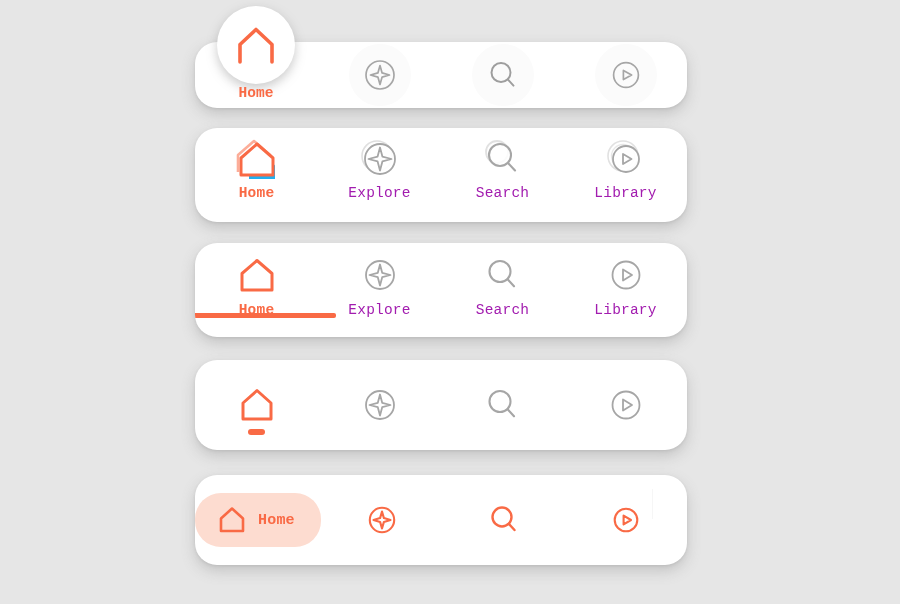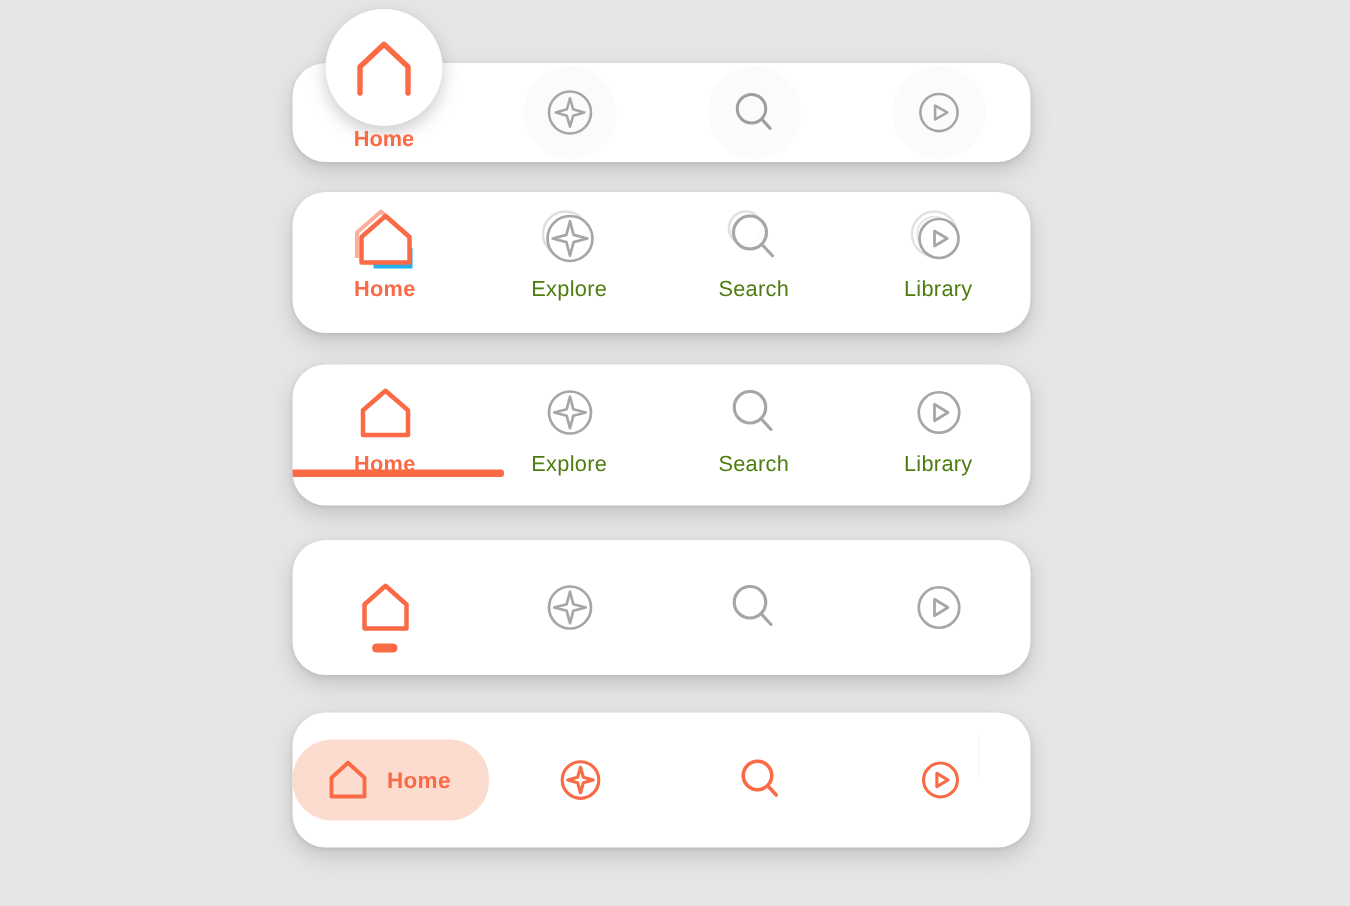--- a/index.html
+++ b/index.html
@@ -14,20 +14,21 @@
     overflow: hidden;
     position: relative;
   }
 
   .stage {
     position: absolute;
     left: 0;
     top: 0;
     width: 900px;
     height: 604px;
+    font-family: Liberation Mono, monospace;
   }
 
   
   .bar {
     position: absolute;
     left: 195px;
     width: 492px;
     background: #ffffff;
     border-radius: 22px;
     box-shadow: 0 6px 14px rgba(120,120,120,0.30),
@@ -49,21 +50,21 @@
     flex-direction: column;
     align-items: center;
     justify-content: flex-end;
     position: relative;
     height: 100%;
     box-sizing: border-box;
   }
   .label {
     font-size: 14.5px;
     line-height: 1;
-    color: #4d7c0f;
+    color: #a21caf;
     letter-spacing: 0.2px;
     white-space: nowrap;
   }
   .label.active { color: #f96a45; font-weight: bold; }
 
   .icon { display: block; }
   .icon svg { display: block; overflow: visible; }
 
   
   #bar1 { top: 42px; height: 66px; }

